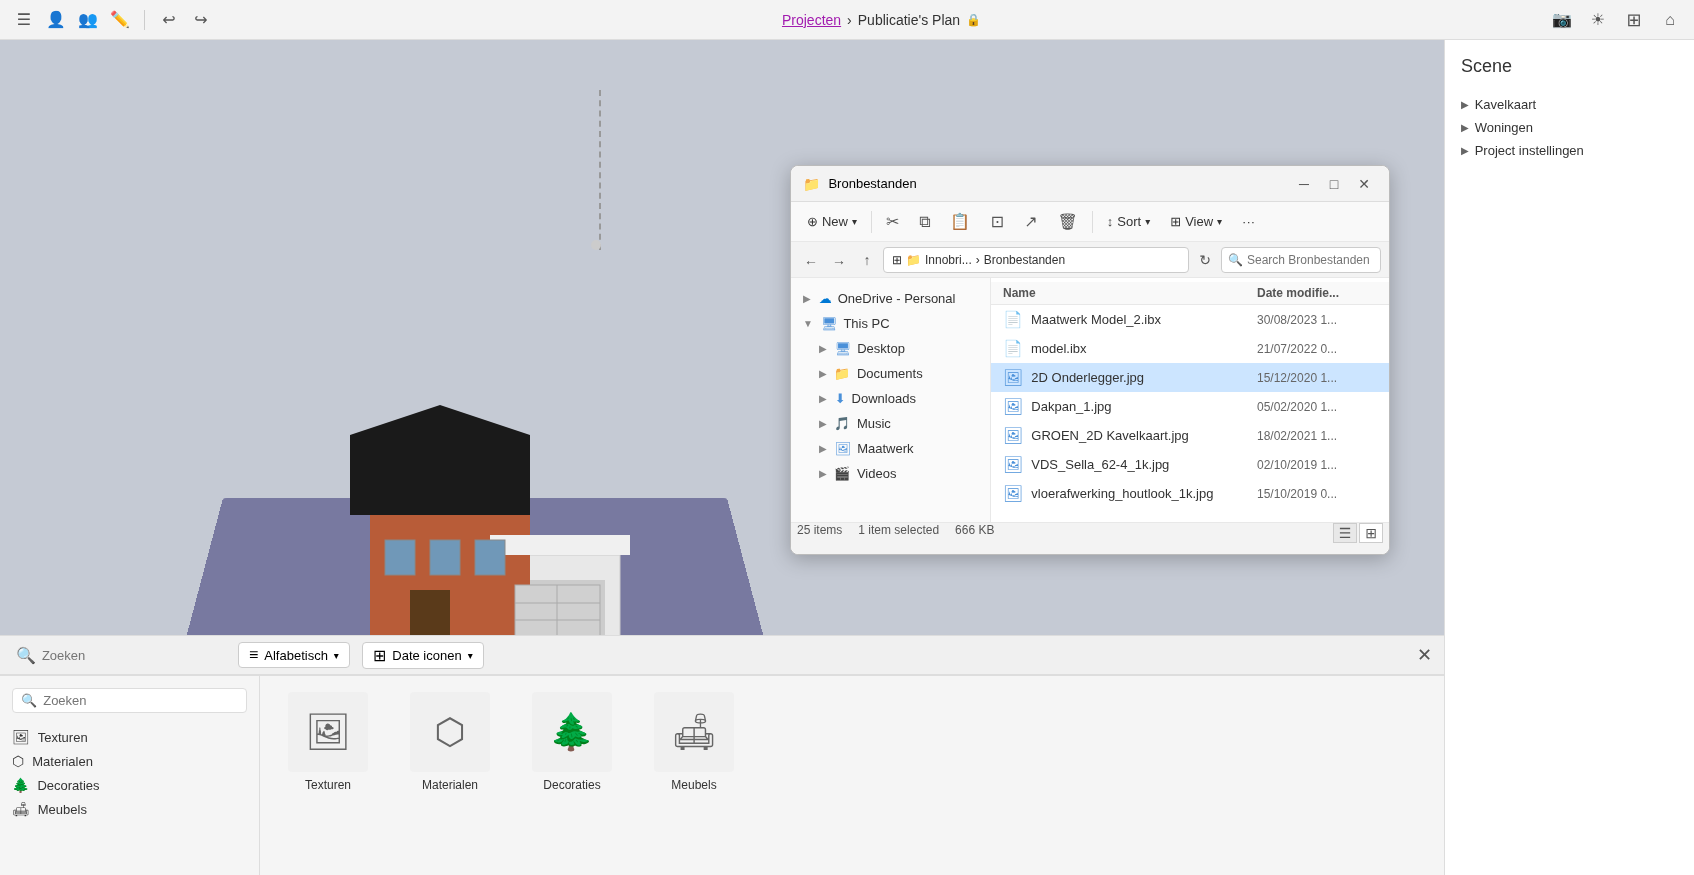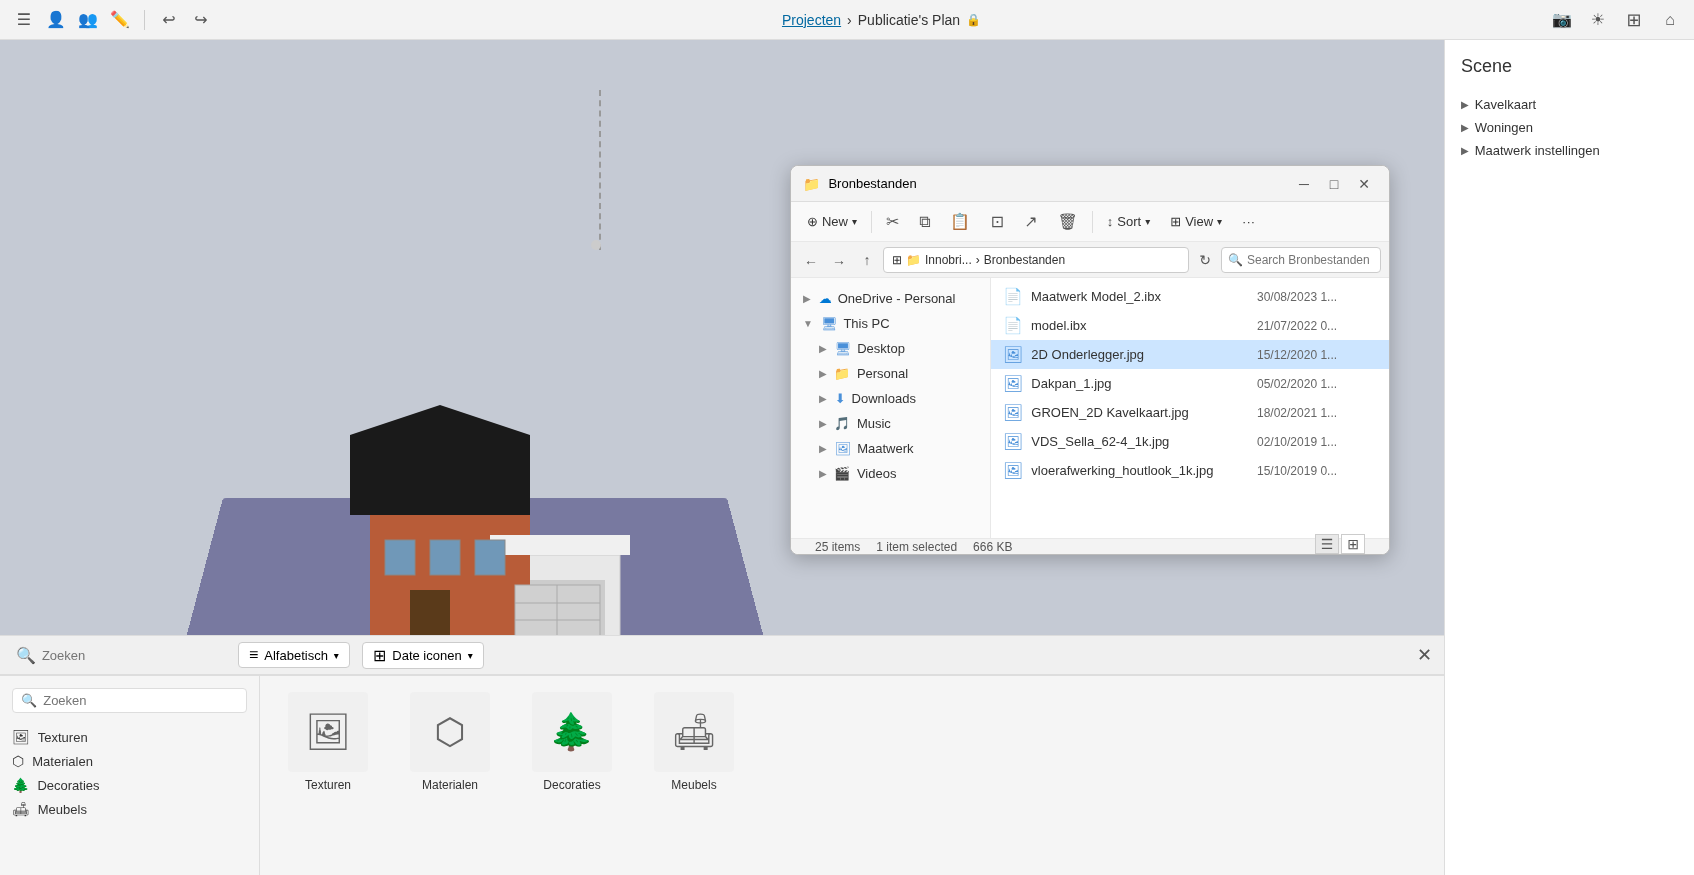--- a/index.html
+++ b/index.html
@@ -177,22 +177,22 @@
       display: flex; align-items: center; padding: 5px 12px; cursor: pointer;
       font-size: 13px; color: #333;
     }
     .fe-file-row.selected { background: #cce5ff; }
     .fe-file-icon { font-size: 16px; margin-right: 8px; color: #4a90d9; }
     .fe-file-name { flex: 1; }
     .fe-file-date { width: 120px; font-size: 12px; color: #666; }
 
     
     .fe-statusbar {
-      height: 16px; background: #f3f3f3; border-top: 1px solid #e8e8e8;
-      display: flex; align-items: flex-end; padding: 0 24px; gap: 16px;
+      height: 32px; background: #f3f3f3; border-top: 1px solid #e8e8e8;
+      display: flex; align-items: flex-start; padding: 0 6px; gap: 16px;
       font-size: 12px; color: #555; border-radius: 0 0 8px 8px;
     }
     .fe-view-btns {
       margin-left: auto; display: flex; gap: 2px;
     }
     .fe-view-btn {
       width: 24px; height: 20px; display: flex; align-items: center; justify-content: center;
       border: 1px solid #ccc; background: #fff; cursor: pointer; font-size: 14px; color: #555;
     }
     .fe-view-btn.active { background: #e8e8e8; }
@@ -204,21 +204,21 @@
   <div class="toolbar-left">
     <div class="toolbar-icon">☰</div>
     <div class="toolbar-icon">👤</div>
     <div class="toolbar-icon">👥</div>
     <div class="toolbar-icon">✏️</div>
     <div class="toolbar-divider"></div>
     <div class="toolbar-icon">↩</div>
     <div class="toolbar-icon">↪</div>
   </div>
   <div class="toolbar-center">
-    <span style="color:#0369a1; text-decoration: underline; cursor:pointer;">Projecten</span>
+    <span style="color:#a21caf; text-decoration: underline; cursor:pointer;">Projecten</span>
     <span>›</span>
     <span>Publicatie's Plan</span>
     <span style="font-size:12px;color:#888;">🔒</span>
   </div>
   <div class="toolbar-right">
     <div class="toolbar-icon">📷</div>
     <div class="toolbar-icon">☀</div>
     <div class="toolbar-icon" style="font-size:18px;">⊞</div>
     <div class="toolbar-icon">⌂</div>
   </div>
@@ -266,21 +266,21 @@
   <div class="scene-item">
     <span class="chevron">▶</span>
     <span>Kavelkaart</span>
   </div>
   <div class="scene-item">
     <span class="chevron">▶</span>
     <span>Woningen</span>
   </div>
   <div class="scene-item">
     <span class="chevron">▶</span>
-    <span>Maatwerk instellingen</span>
+    <span>Project instellingen</span>
   </div>
 </div>
 
 <div class="bottom-toolbar" style="bottom: 200px; top: auto; position: absolute;">
   <div style="display:flex;align-items:center;gap:6px;padding-left:4px;">
     <span style="color:#888;font-size:16px;">🔍</span>
     <input type="text" style="border: none; background: transparent; outline: none; font-size: 13px;" placeholder="Zoeken">
   </div>
   <div style="margin-left:8px;display:flex;align-items:center;gap:6px;background:#fff;border:1px solid #ccc;border-radius:4px;padding:3px 10px;cursor:pointer;">
     <span style="font-size:16px;">≡</span>
@@ -427,21 +427,21 @@
         <span>This PC</span>
       </div>
       <div class="fe-sidebar-item" style="padding-left:28px;">
         <span class="expand-arrow">▶</span>
         <span style="color:#4a90d9;">🖥</span>
         <span>Desktop</span>
       </div>
       <div class="fe-sidebar-item" style="padding-left:28px;">
         <span class="expand-arrow">▶</span>
         <span style="color:#e8a000;">📁</span>
-        <span>Personal</span>
+        <span>Documents</span>
       </div>
       <div class="fe-sidebar-item" style="padding-left:28px;">
         <span class="expand-arrow">▶</span>
         <span style="color:#4a90d9;">⬇</span>
         <span>Downloads</span>
       </div>
       <div class="fe-sidebar-item" style="padding-left:28px;">
         <span class="expand-arrow">▶</span>
         <span style="color:#e05050;">🎵</span>
         <span>Music</span>
@@ -452,20 +452,24 @@
         <span>Maatwerk</span>
       </div>
       <div class="fe-sidebar-item" style="padding-left:28px;">
         <span class="expand-arrow">▶</span>
         <span style="color:#4a90d9;">🎬</span>
         <span>Videos</span>
       </div>
     </div>
 
     <div class="fe-main">
+      <div class="fe-table-header">
+        <span class="fe-col-name">Name</span>
+        <span class="fe-col-date">Date modifie...</span>
+      </div>
 
       <div class="fe-file-row">
         <span class="fe-file-icon">📄</span>
         <span class="fe-file-name">Maatwerk Model_2.ibx</span>
         <span class="fe-file-date">30/08/2023 1...</span>
       </div>
       <div class="fe-file-row">
         <span class="fe-file-icon">📄</span>
         <span class="fe-file-name">model.ibx</span>
         <span class="fe-file-date">21/07/2022 0...</span>

